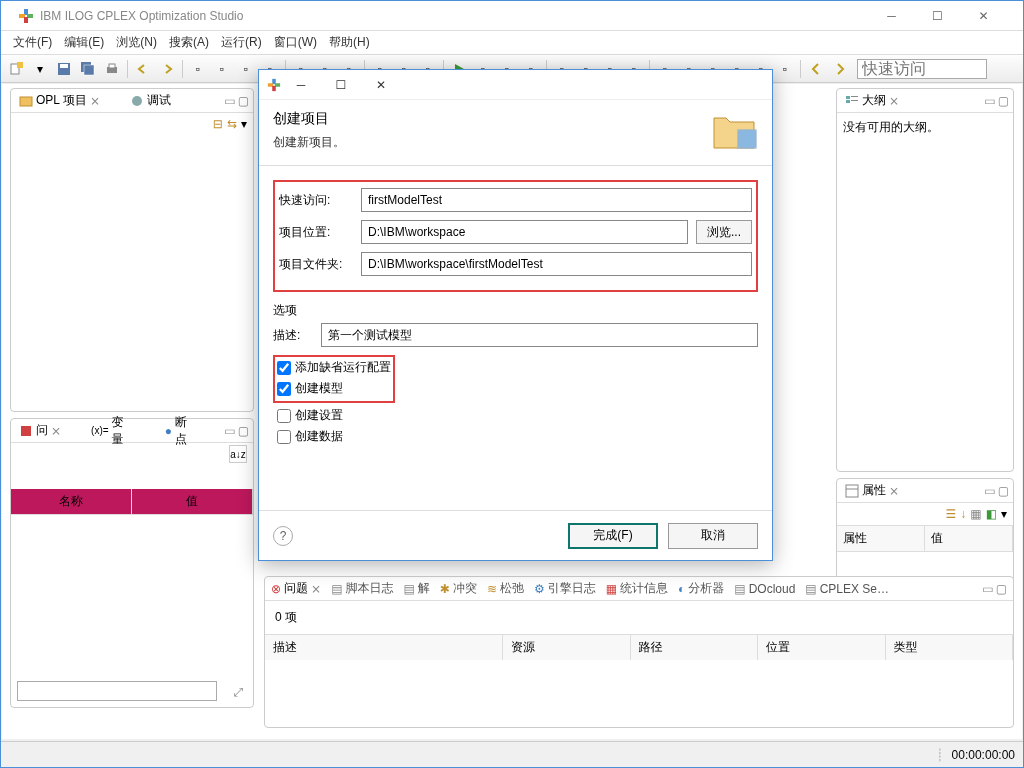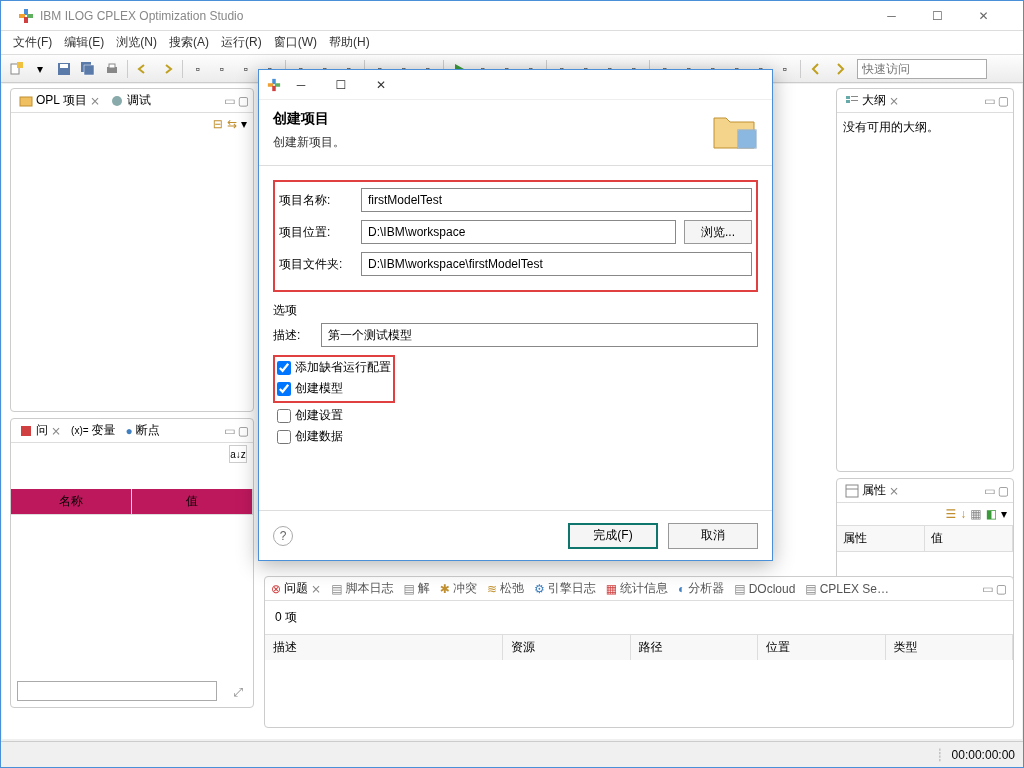--- a/index.html
+++ b/index.html
@@ -12,27 +12,27 @@
   .titlebar-text { color: #888; flex: 1; }
   .win-controls { display: flex; gap: 1px; }
   .win-btn { width: 45px; height: 28px; display: flex; align-items: center; justify-content: center; color: #666; }
   
   .menubar { height: 24px; background: #fff; display: flex; align-items: center; padding: 0 6px; border-bottom: 1px solid #ddd; }
   .menu-item { padding: 2px 6px; color: #333; cursor: default; }
   
   .toolbar { height: 28px; background: linear-gradient(#fdfdfd,#ececec); display: flex; align-items: center; padding: 0 4px; gap: 2px; border-bottom: 1px solid #ccc; }
   .tb-btn { width: 22px; height: 22px; display: flex; align-items: center; justify-content: center; border: 1px solid transparent; }
   .tb-sep { width: 1px; height: 18px; background: #ccc; margin: 0 2px; }
-  .tb-search { margin-left: 4px; height: 20px; border: 1px solid #aaa; padding: 0 4px; width: 130px; font-size: 12px; }
+  .tb-search { margin-left: 4px; height: 20px; border: 1px solid #aaa; padding: 0 4px; width: 130px; font-size: 16px; }
   
   .workspace { position: absolute; top: 83px; left: 1px; right: 1px; bottom: 28px; background: #fff; }
   
   
   .left-panel { position: absolute; top: 4px; left: 8px; width: 244px; height: 324px; border: 1px solid #ccc; border-radius: 4px; background: #fff; }
-  .panel-tabs { height: 24px; display: flex; align-items: center; padding: 0 4px; border-bottom: 1px solid #ddd; gap: 2px; }
+  .panel-tabs { height: 24px; display: flex; align-items: center; padding: 0 4px; border-bottom: 1px solid #ddd; gap: 22px; }
   .panel-tab { display: flex; align-items: center; gap: 3px; padding: 2px 4px; }
   .panel-tab.active { background: #fff; }
   .panel-ctrl { margin-left: auto; display: flex; gap: 2px; color: #888; }
   .panel-body { padding: 6px; }
   .panel-toolbar { height: 22px; display:flex; align-items:center; justify-content:flex-end; padding:0 6px; gap:4px; }
   
   
   .left-panel2 { position: absolute; top: 334px; left: 8px; width: 244px; height: 290px; border: 1px solid #ccc; border-radius: 4px; background: #fff; }
   .table-head { display: flex; border-bottom: 1px solid #ddd; background: #be185d; margin-top: 6px; }
   .table-head div { flex: 1; padding: 4px 6px; border-right: 1px solid #ddd; text-align: center; }
@@ -60,28 +60,28 @@
   
   .statusbar { position: absolute; bottom: 0; left: 0; right: 0; height: 26px; background: #f0f0f0; border-top: 1px solid #ccc; display: flex; align-items: center; justify-content: flex-end; padding: 0 8px; gap: 8px; }
   
   
   .dialog { position: absolute; top: 69px; left: 258px; width: 515px; height: 492px; background: #fff; border: 1px solid #4a90d9; box-shadow: 0 4px 20px rgba(0,0,0,0.3); z-index: 100; }
   .dlg-title { height: 30px; background: #fff; display: flex; align-items: center; padding: 0 8px; border-bottom: 1px solid #eee; }
   .dlg-title-text { flex: 1; color: #333; margin-left: 4px; }
   .dlg-controls { display: flex; }
   .dlg-btn { width: 40px; height: 28px; display: flex; align-items: center; justify-content: center; color: #333; }
   .dlg-header { height: 66px; background: #fff; border-bottom: 1px solid #ddd; padding: 10px 14px; position: relative; }
-  .dlg-header h2 { font-size: 14px; font-weight: bold; margin-bottom: 6px; }
+  .dlg-header h2 { font-size: 14px; font-weight: normal; margin-bottom: 6px; }
   .dlg-header p { font-size: 12px; color: #333; }
   .dlg-folder-icon { position: absolute; right: 14px; top: 8px; width: 48px; height: 48px; }
   .dlg-body { padding: 14px 14px 8px 14px; }
   .form-row { display: flex; align-items: center; margin-bottom: 8px; gap: 8px; }
   .form-label { width: 74px; }
   .form-input { flex: 1; height: 24px; border: 1px solid #888; padding: 0 6px; font-size: 12px; }
-  .browse-btn { height: 24px; padding: 0 16px; border: 1px solid #999; background: #f5f5f5; font-size: 12px; }
+  .browse-btn { height: 24px; padding: 0 10px; border: 1px solid #999; background: #f5f5f5; font-size: 12px; }
   .highlight-box { border: 2px solid #e04040; padding: 6px 4px 4px 4px; margin-bottom: 10px; }
   .section-label { margin: 6px 0 4px 0; }
   .checkboxes { margin-top: 4px; }
   .cb-row { display: flex; align-items: center; gap: 4px; margin-bottom: 4px; }
   .cb-row input[type=checkbox] { width: 14px; height: 14px; }
   .cb-highlight { border: 2px solid #e04040; padding: 2px 2px 0px 2px; display: inline-block; }
   .dlg-footer { position: absolute; bottom: 0; left: 0; right: 0; height: 50px; border-top: 1px solid #ddd; display: flex; align-items: center; padding: 0 14px; gap: 10px; }
   .help-icon { width: 20px; height: 20px; border: 1px solid #aaa; border-radius: 50%; display: flex; align-items: center; justify-content: center; color: #666; margin-right: auto; }
   .dlg-action { width: 90px; height: 26px; border: 1px solid #999; background: #f5f5f5; }
   .dlg-action.primary { border: 2px solid #0f766e; }
@@ -396,21 +396,21 @@
     <p>创建新项目。</p>
     <svg class="dlg-folder-icon" viewBox="0 0 48 48">
       <path d="M4 10 L16 10 L20 14 L44 14 L44 40 L4 40 Z" fill="#f4d38a" stroke="#c09030"></path>
       <rect x="28" y="22" width="18" height="18" fill="#8ab8e0" stroke="#5080b0"></rect>
       <rect x="28" y="22" width="18" height="18" fill="none" stroke="#fff" stroke-width="0.5"></rect>
     </svg>
   </div>
   <div class="dlg-body">
     <div class="highlight-box">
       <div class="form-row">
-        <span class="form-label">项目名称:</span>
+        <span class="form-label">快速访问:</span>
         <input class="form-input" value="firstModelTest" style="">
       </div>
       <div class="form-row">
         <span class="form-label">项目位置:</span>
         <input class="form-input" value="D:\IBM\workspace" style="">
         <button class="browse-btn">浏览...</button>
       </div>
       <div class="form-row" style="margin-bottom:10px">
         <span class="form-label">项目文件夹:</span>
         <input class="form-input" readonly="" value="D:\IBM\workspace\firstModelTest" style="">

